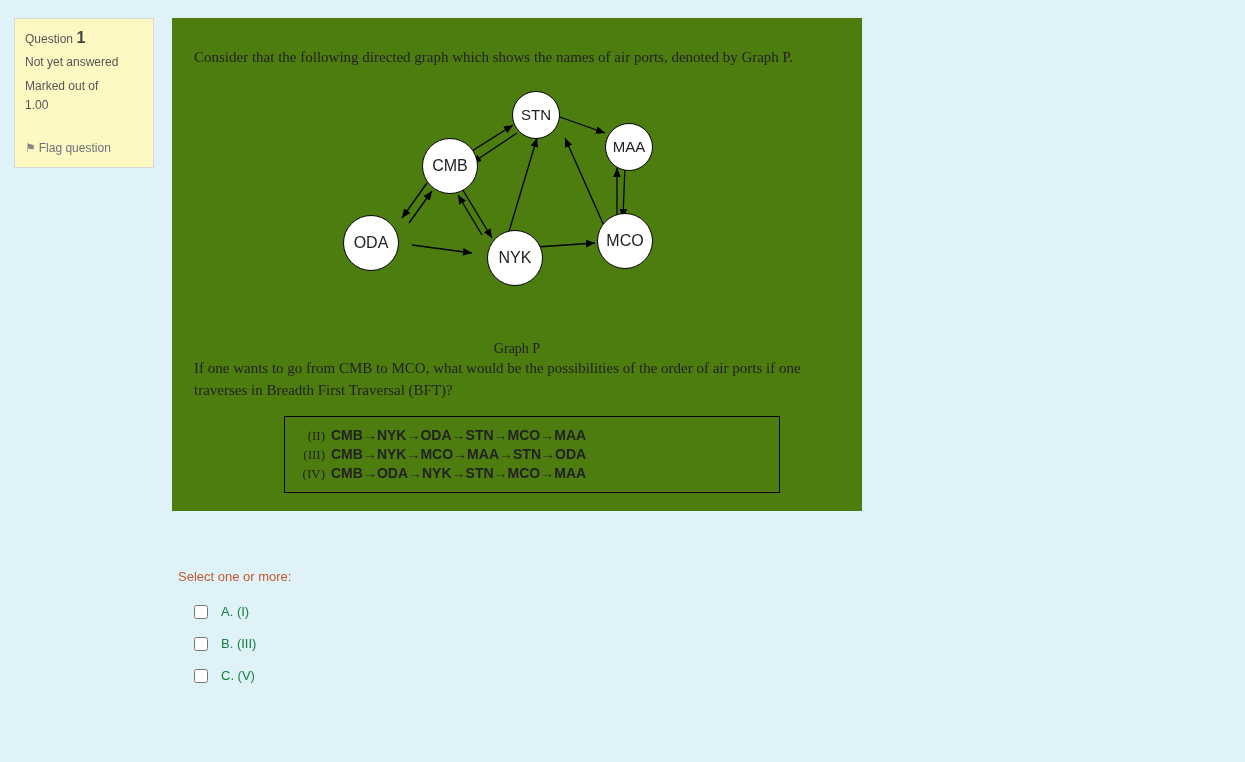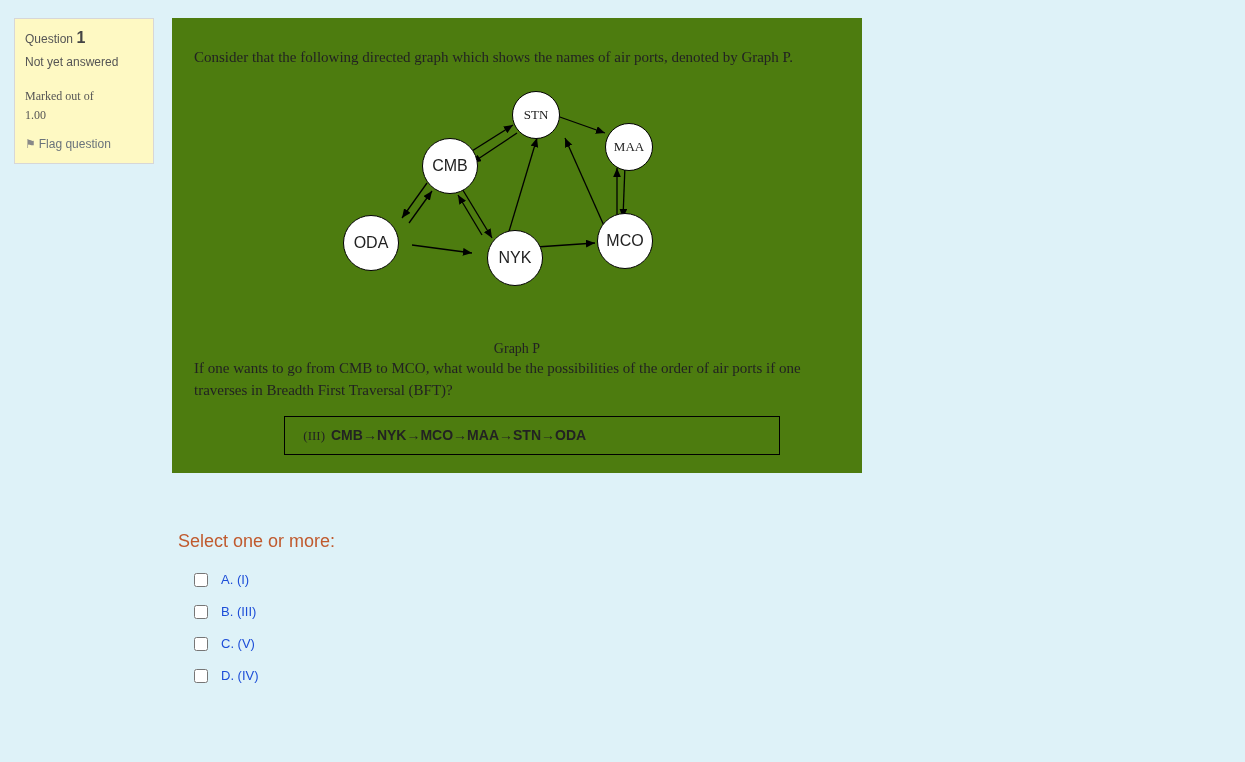--- a/index.html
+++ b/index.html
@@ -21,22 +21,22 @@
     width: 118px;
     background: #fef9c3;
     border: 1px solid #d7d7d7;
     padding: 7px 10px 10px 10px;
     font-size: 12px;
     color: #555;
     line-height: 1.55;
   }
   .info-box .q-line { margin-bottom: 2px; }
   .info-box .q-num { font-size: 16px; font-weight: bold; color: #444; }
-  .info-box .status { margin-bottom: 16px; }
-  .info-box .marked { margin-bottom: 10px; font-family: Liberation Serif, serif; }
+  .info-box .status { margin-bottom: 6px; }
+  .info-box .marked { margin-bottom: 24px; }
   .flag-link {
     color: #6a737b;
     font-size: 12px;
     cursor: pointer;
   }
   .flag-icon { color: #888; margin-right: 3px; font-size: 12px; }
   .content-col {
     flex: 1;
     max-width: 940px;
   }
@@ -59,21 +59,21 @@
   .gnode {
     position: absolute;
     width: 54px; height: 54px;
     border: 1.5px solid #000;
     border-radius: 50%;
     background: #fff;
     display: flex; align-items: center; justify-content: center;
     font-size: 16px;
     font-family: Arial, sans-serif;
   }
-  .gnode.small { width: 46px; height: 46px; font-size: 13px; font-family: Liberation Serif, serif; }
+  .gnode.small { width: 46px; height: 46px; font-size: 15px; }
   .graph-caption {
     text-align: center;
     margin-top: 8px;
     font-size: 14px;
   }
   svg.edges { position: absolute; left:0; top:0; pointer-events:none; }
   .followup { line-height: 1.5; margin-bottom: 14px; }
   .options-box {
     border: 1px solid #000;
     margin: 0 60px 0 90px;
@@ -86,33 +86,33 @@
   .answer-block {
     margin-top: 58px;
     padding-left: 6px;
     font-family: Arial, sans-serif;
     font-size: 13px;
     color: #333;
   }
   .prompt-select {
     color: #c05a2e;
     margin-bottom: 12px;
-    font-size: 18px;
+    font-size: 13px;
   }
   .choice-row {
     display: flex;
     align-items: center;
     gap: 10px;
     padding: 6px 0 6px 12px;
   }
   .choice-row input[type="checkbox"] {
     width: 14px; height: 14px;
     accent-color: #555;
   }
-  .choice-row label { color: #1d4ed8; }
+  .choice-row label { color: #15803d; }
 </style>
 </head>
 <body>
 
 <div class="page-wrap">
 
   <div class="info-box">
     <div class="q-line">
       <span>Question</span>
       <span class="q-num">1</span>
@@ -170,42 +170,40 @@
           </div>
         <div class="gnode" style="left:270px; top:130px;">
             <span>MCO</span>
           </div>
       </div>
       <div class="graph-caption">Graph P</div>
 
       <div class="followup">If one wants to go from CMB to MCO, what would be the possibilities of the order of air ports if one traverses in Breadth First Traversal (BFT)?</div>
 
       <div class="options-box">
+        <div class="row"><span class="opt-num">(II)</span><span class="arrow">CMB→NYK→ODA→STN→MCO→MAA</span></div>
         <div class="row"><span class="opt-num">(III)</span><span class="arrow">CMB→NYK→MCO→MAA→STN→ODA</span></div>
+        <div class="row"><span class="opt-num">(IV)</span><span class="arrow">CMB→ODA→NYK→STN→MCO→MAA</span></div>
       </div>
     </div>
 
     <div class="answer-block">
       <div class="prompt-select">Select one or more:</div>
 
       <div class="choice-row">
         <input type="checkbox" id="optA" style="">
         <label for="optA">A. (I)</label>
       </div>
       <div class="choice-row">
         <input type="checkbox" id="optB" style="">
         <label for="optB">B. (III)</label>
       </div>
       <div class="choice-row">
         <input type="checkbox" id="optC" style="">
         <label for="optC">C. (V)</label>
       </div>
       <div class="choice-row">
-        <input type="checkbox" id="optD" style="">
-        <label for="optD">D. (IV)</label>
-      </div>
-      <div class="choice-row">
         
         
       </div>
     </div>
   </div>
 </div>
 
 </body></html>

